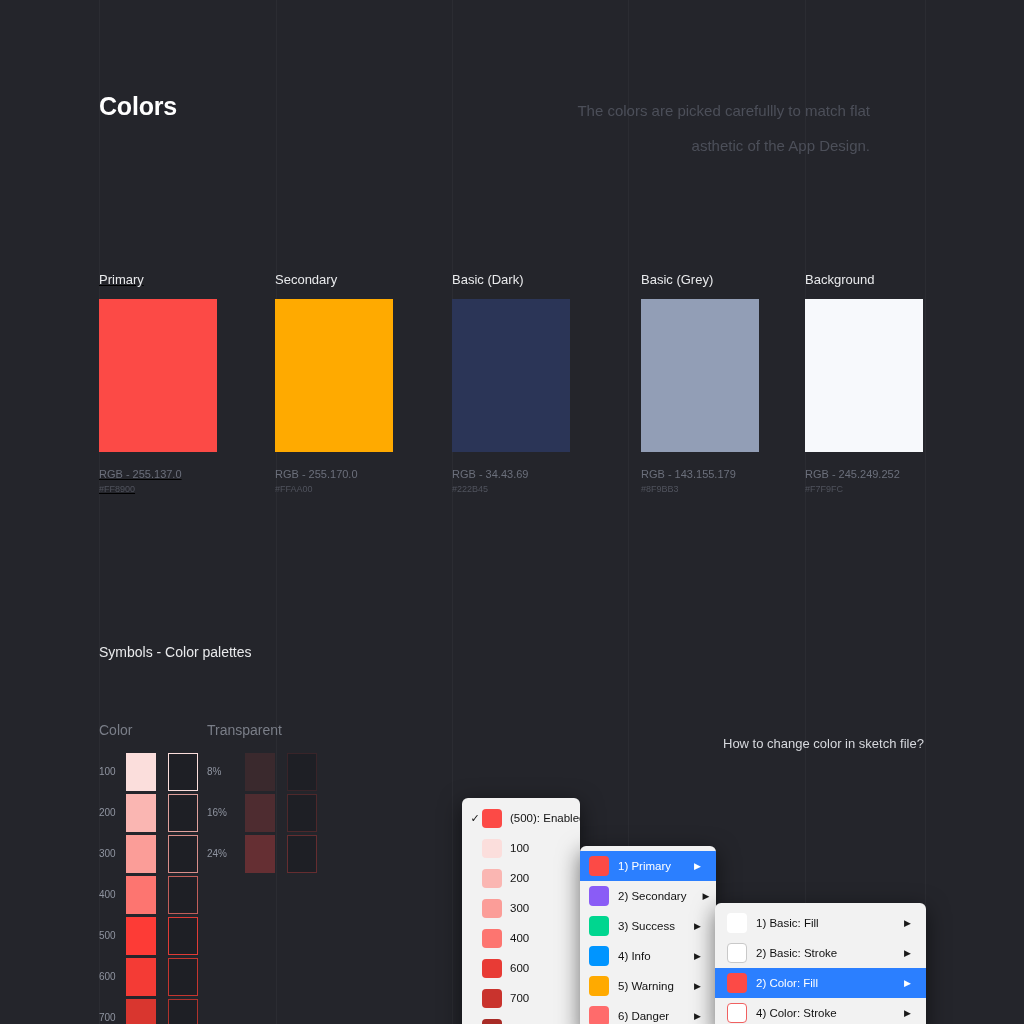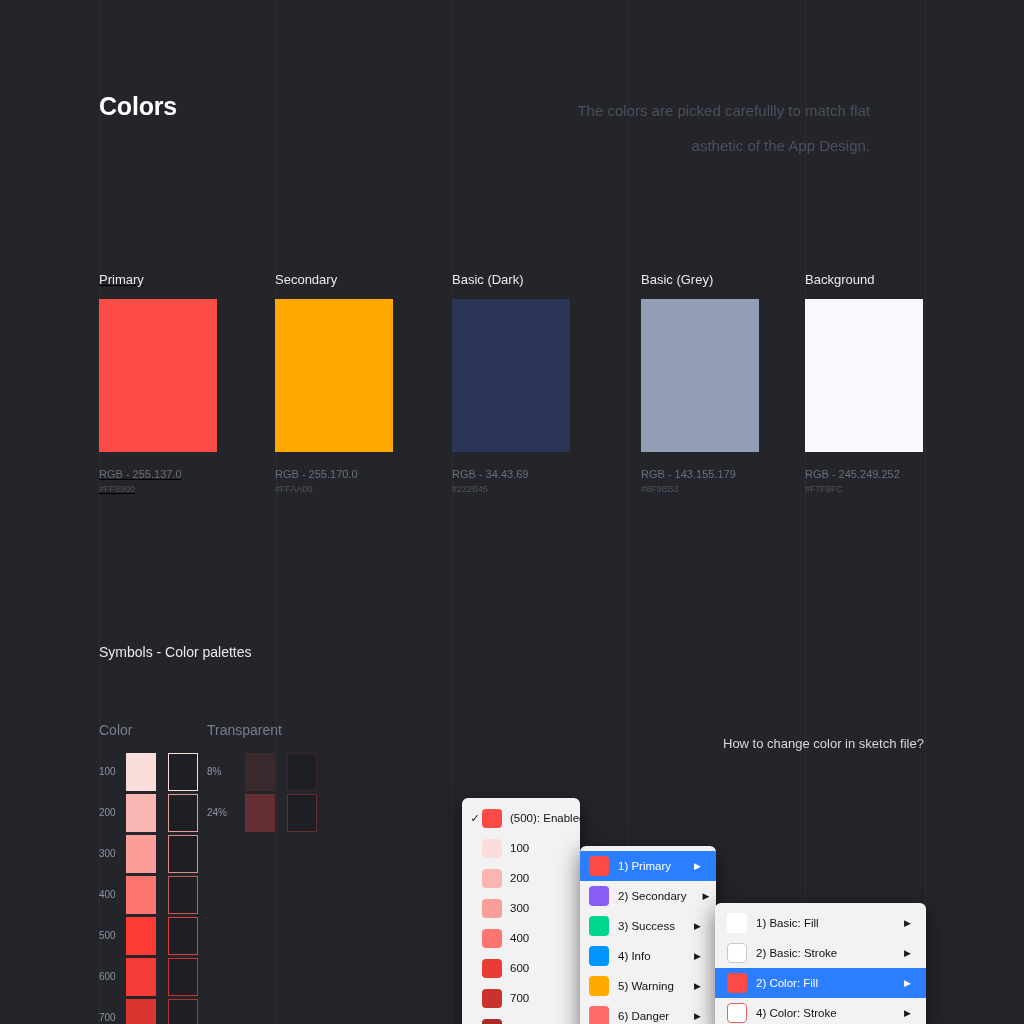--- a/index.html
+++ b/index.html
@@ -237,20 +237,25 @@
     </div>
     <div class="palette-col transparent" style="left:108px;">
       <div class="palette-col-title">Transparent</div>
       <div class="palette-rows" id="transparent-rows-host">
           <div class="palette-row">
             <div class="palette-row-label">8%</div>
             <div class="pal-fill" style="background: rgba(252, 74, 70, 0.1);"></div>
             <div class="pal-stroke" style="border-color: rgba(252, 74, 70, 0.12);"></div>
           </div>
           <div class="palette-row">
+            <div class="palette-row-label">16%</div>
+            <div class="pal-fill" style="background: rgba(252, 74, 70, 0.2);"></div>
+            <div class="pal-stroke" style="border-color: rgba(252, 74, 70, 0.22);"></div>
+          </div>
+          <div class="palette-row">
             <div class="palette-row-label">24%</div>
             <div class="pal-fill" style="background: rgba(252, 74, 70, 0.3);"></div>
             <div class="pal-stroke" style="border-color: rgba(252, 74, 70, 0.32);"></div>
           </div>
         </div>
     </div>
   </div>
 
   <div class="howto">How to change color in sketch file?</div>
 

